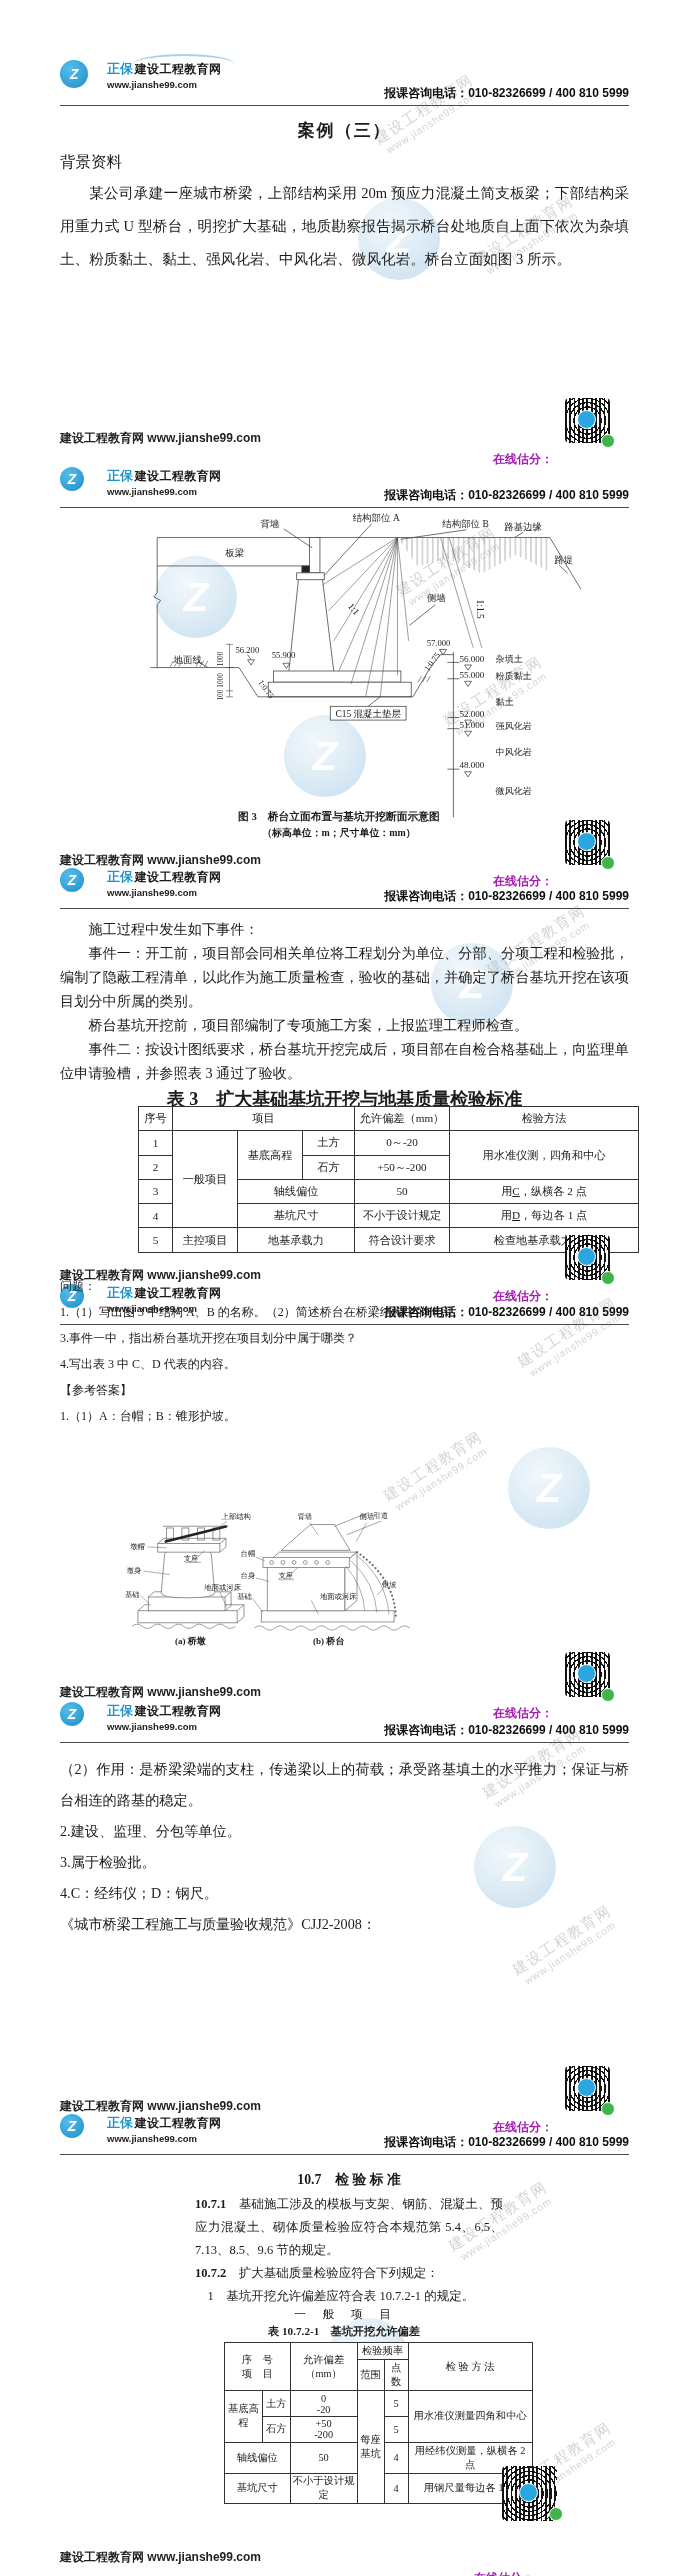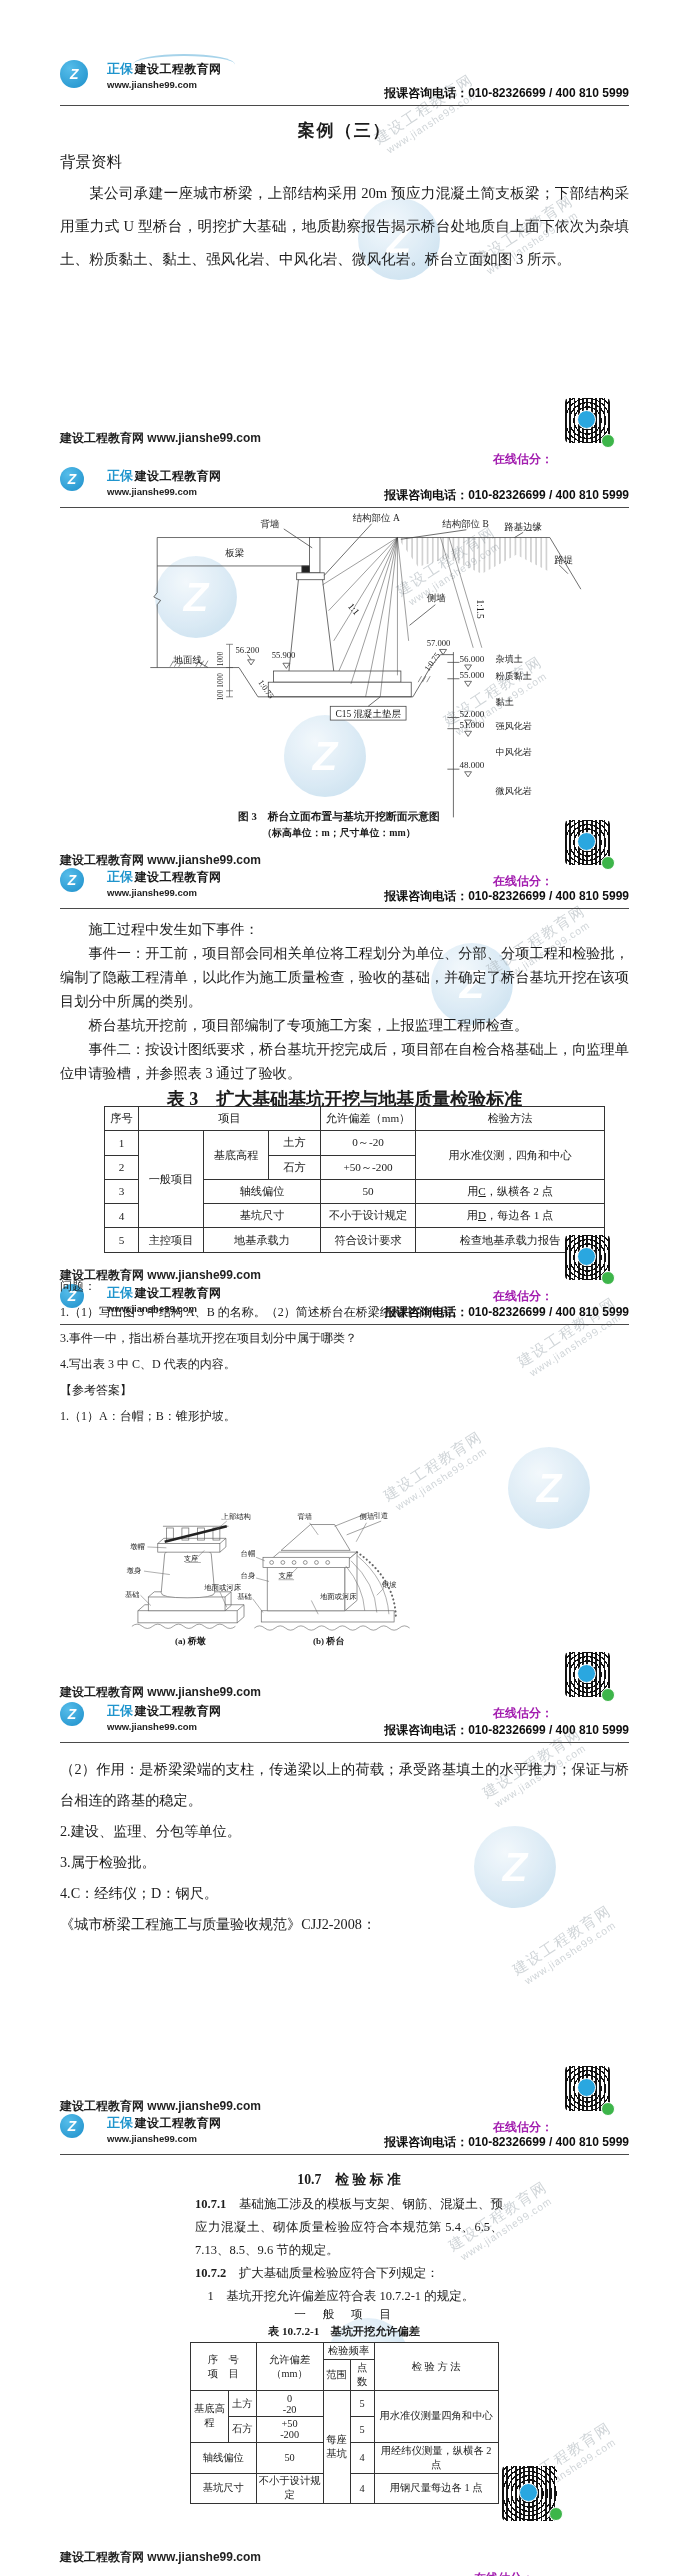--- a/index.html
+++ b/index.html
@@ -46,21 +46,21 @@
       display:flex;align-items:center;justify-content:center;
       color:#fff;font:italic bold 40px "Liberation Sans",sans-serif;}
   
   .title{position:absolute;left:60px;width:569px;text-align:center;font-size:17px;letter-spacing:1.7px;}
   .h2t{position:absolute;left:60px;font-size:15.5px;}
   .para{position:absolute;left:60px;width:569px;font-size:14.6px;text-align:justify;}
   .para p{margin:0;text-indent:2em;}
   .qa p{margin:0;text-indent:0;}
   .cap{position:absolute;text-align:center;font-weight:bold;}
   
-  table{border-collapse:collapse;table-layout:fixed;}
+  table{border-collapse:collapse;table-layout:fixed;margin-left:34px;}
   .dtab{position:absolute;background:#fff;}
   .dtab td{border:0.9px solid #333;text-align:center;vertical-align:middle;padding:0.9px 1.7px;
            font-family:"Liberation Serif",serif;}
   .t3 td{height:21.5px;font-size:11.2px;}
   .t10 td{font-size:10.3px;}
   .u{text-decoration:underline;}
   .small-b{font-weight:bold;}
   svg text{font-family:"Liberation Serif",serif;fill:#1c1c1c;}
 </style>
 </head>

